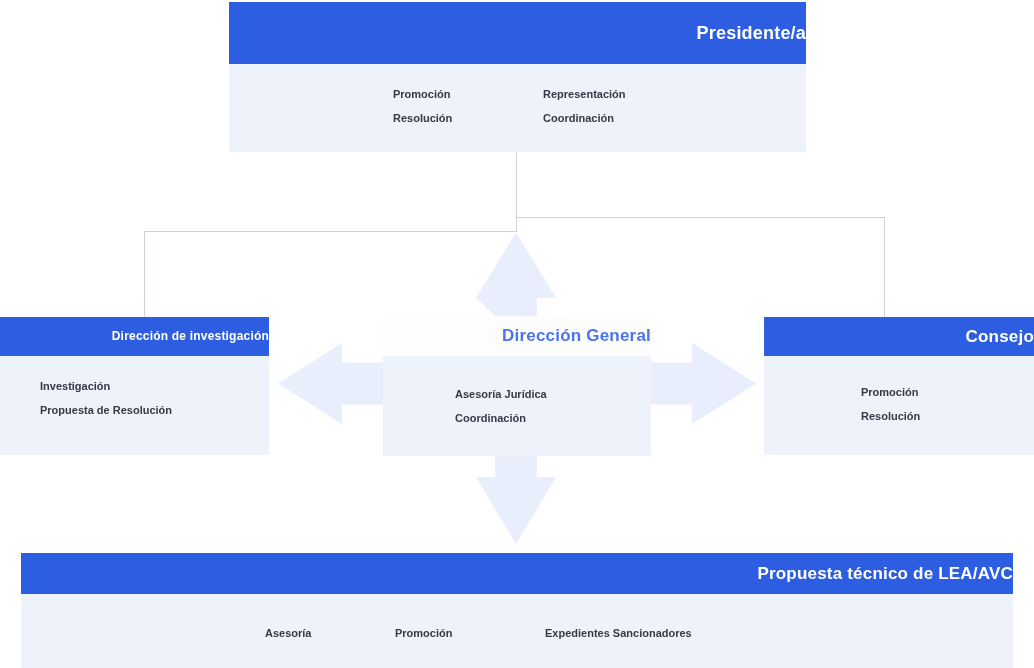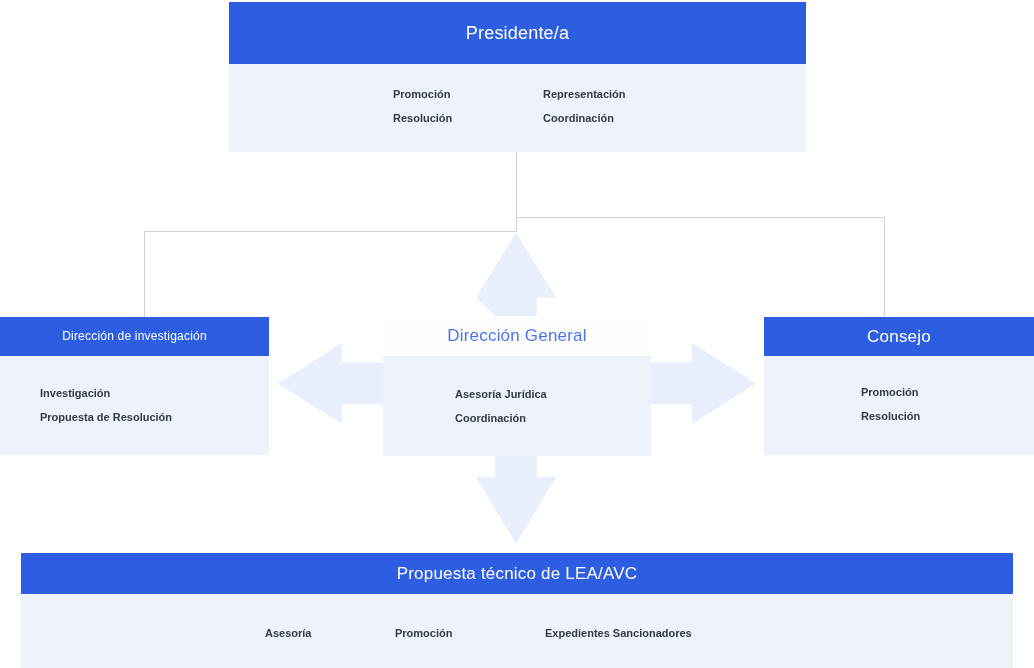--- a/index.html
+++ b/index.html
@@ -27,21 +27,21 @@
     clip-path:polygon(50% 0,100% 78%,76% 78%,76% 100%,24% 100%,0 78%);}
   .arrow.down {left:476px;top:456px;width:80px;height:88px;
     clip-path:polygon(24% 0,76% 0,76% 24%,100% 24%,50% 100%,0 24%,24% 24%);}
   .arrow.left {left:278px;top:343px;width:105px;height:81px;
     clip-path:polygon(0 50%,61% 0,61% 24%,100% 24%,100% 76%,61% 76%,61% 100%);}
   .arrow.right{left:651px;top:343px;width:105px;height:81px;
     clip-path:polygon(100% 50%,39% 0,39% 24%,0 24%,0 76%,39% 76%,39% 100%);}
   .box{position:absolute;}
   .box .hdr{
     background:var(--accent-blue);color:var(--header-text);
-    font-weight:400;text-align:center;letter-spacing:.2px;
+    font-weight:700;text-align:right;letter-spacing:.2px;
   }
   .box .bdy{background:var(--box-body);color:var(--text-dark);position:relative;}
   .item{display:block;font-size:11px;font-weight:700;line-height:24px;color:var(--text-dark);}
 
   
   .box.president{left:229px;top:2px;width:577px;}
   .box.president .hdr{height:62px;line-height:62px;font-size:18px;}
   .box.president .bdy{height:88px;}
   .box.president .col{position:absolute;top:18px;}
   .box.president .col.c1{left:164px;}
@@ -49,21 +49,21 @@
 
   
   .box.center{left:383px;top:316px;width:268px;}
   .box.center .hdr{height:40px;line-height:40px;font-size:17px;
     background:var(--center-header-bg);color:var(--center-title-blue);}
   .box.center .bdy{height:100px;padding:26px 0 0 72px;box-sizing:border-box;}
 
   
   .box.investigation{left:0;top:317px;width:269px;}
   .box.investigation .hdr{height:39px;line-height:39px;font-size:12px;}
-  .box.investigation .bdy{height:99px;padding:25px 0 0 40px;box-sizing:border-box;}
+  .box.investigation .bdy{height:99px;padding:18px 0 0 40px;box-sizing:border-box;}
 
   
   .box.council{left:764px;top:317px;width:270px;border-radius:10px;}
   .box.council .hdr{height:39px;line-height:39px;font-size:17px;}
   .box.council .bdy{height:99px;padding:24px 0 0 97px;box-sizing:border-box;}
 
   
   .box.staff{left:21px;top:553px;width:992px;}
   .box.staff .hdr{height:41px;line-height:41px;font-size:17px;}
   .box.staff .bdy{height:74px;}

